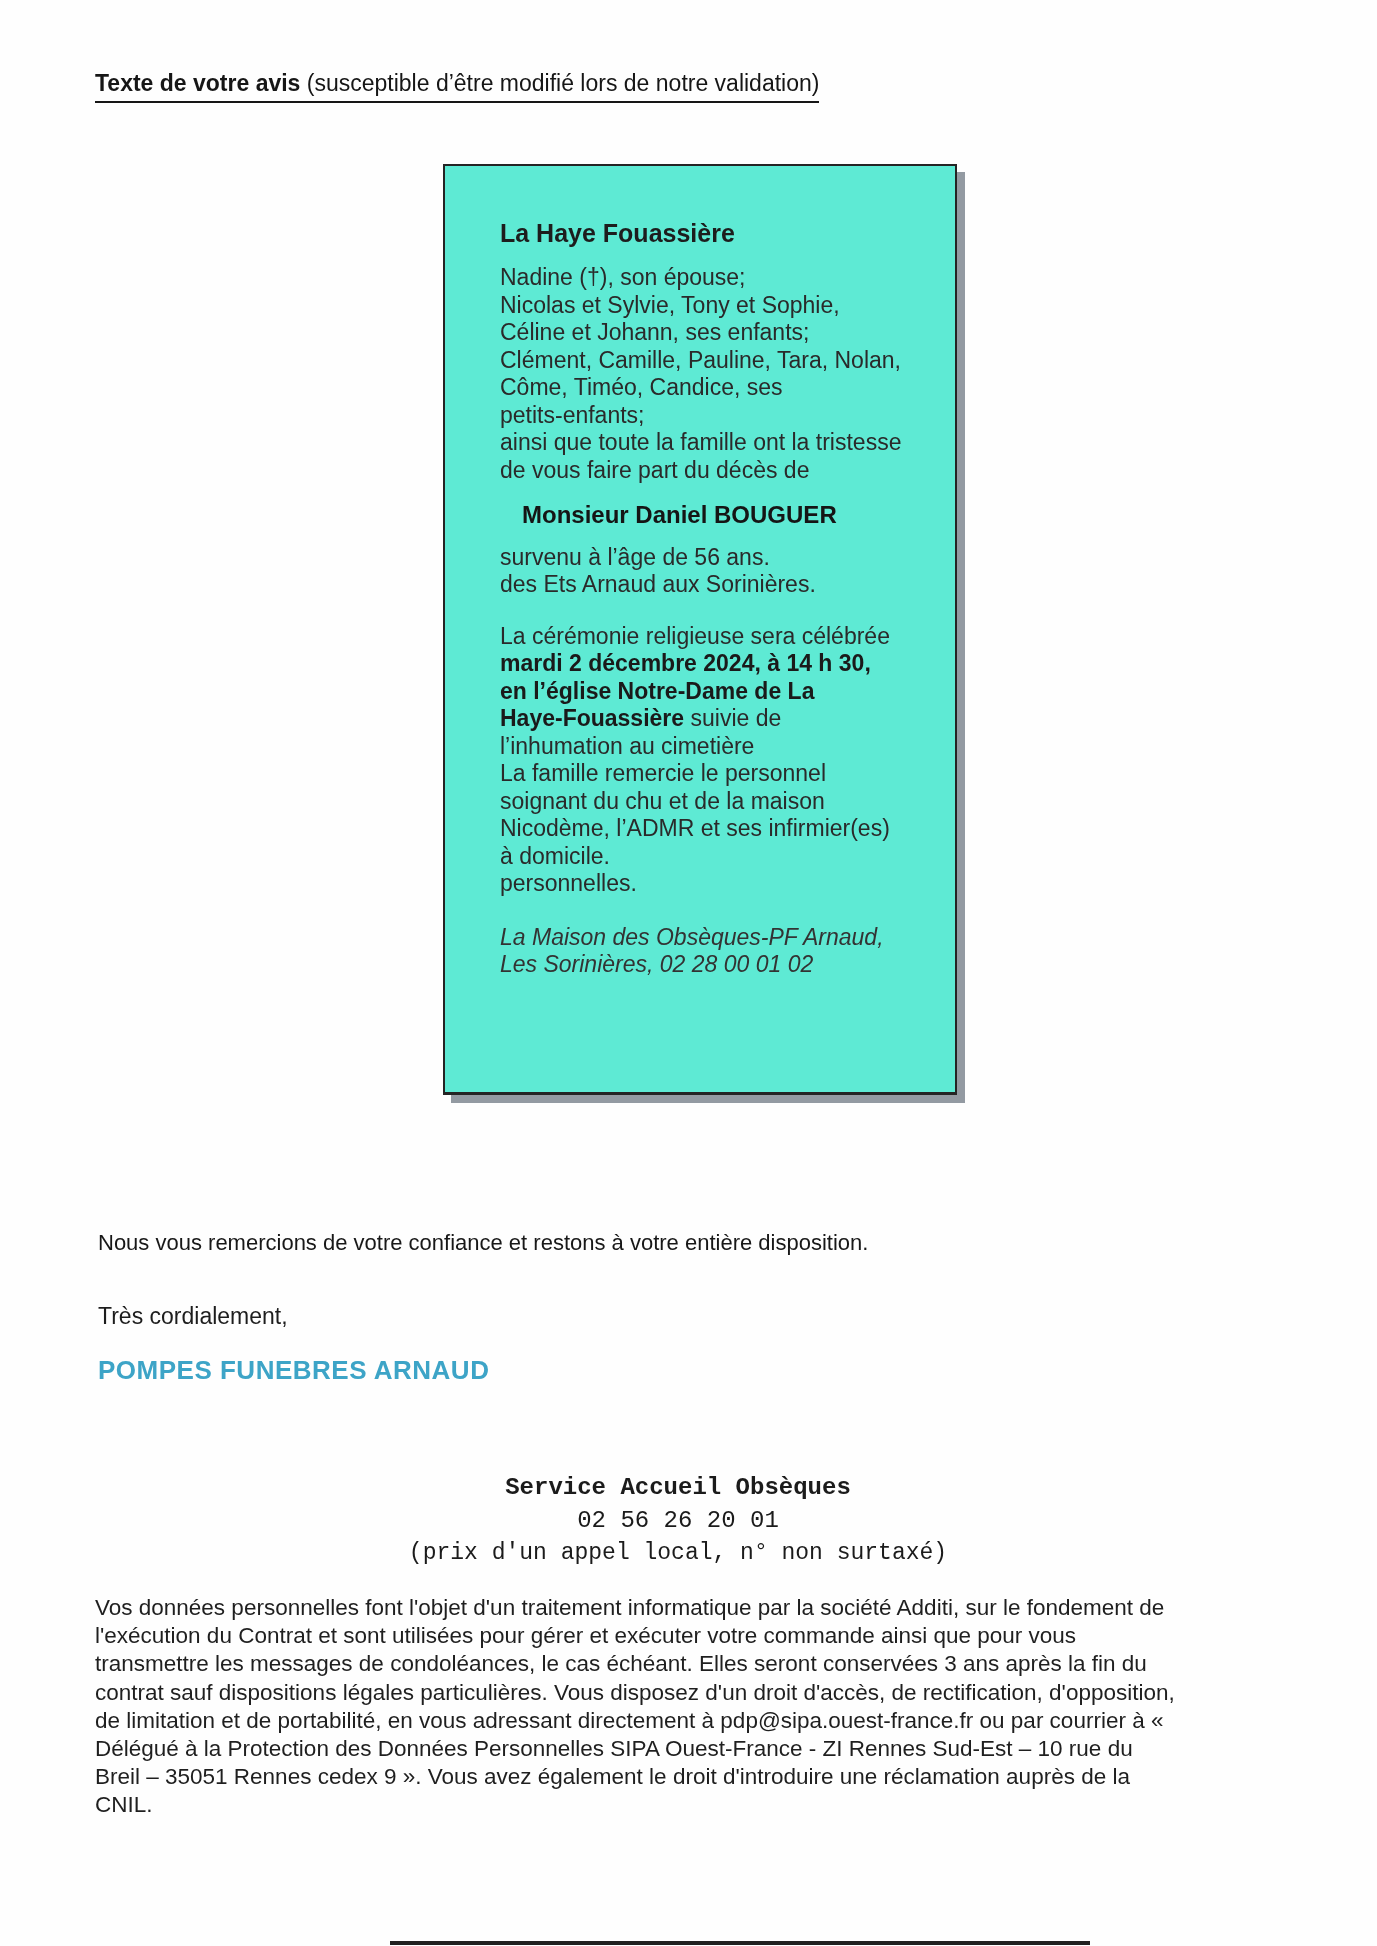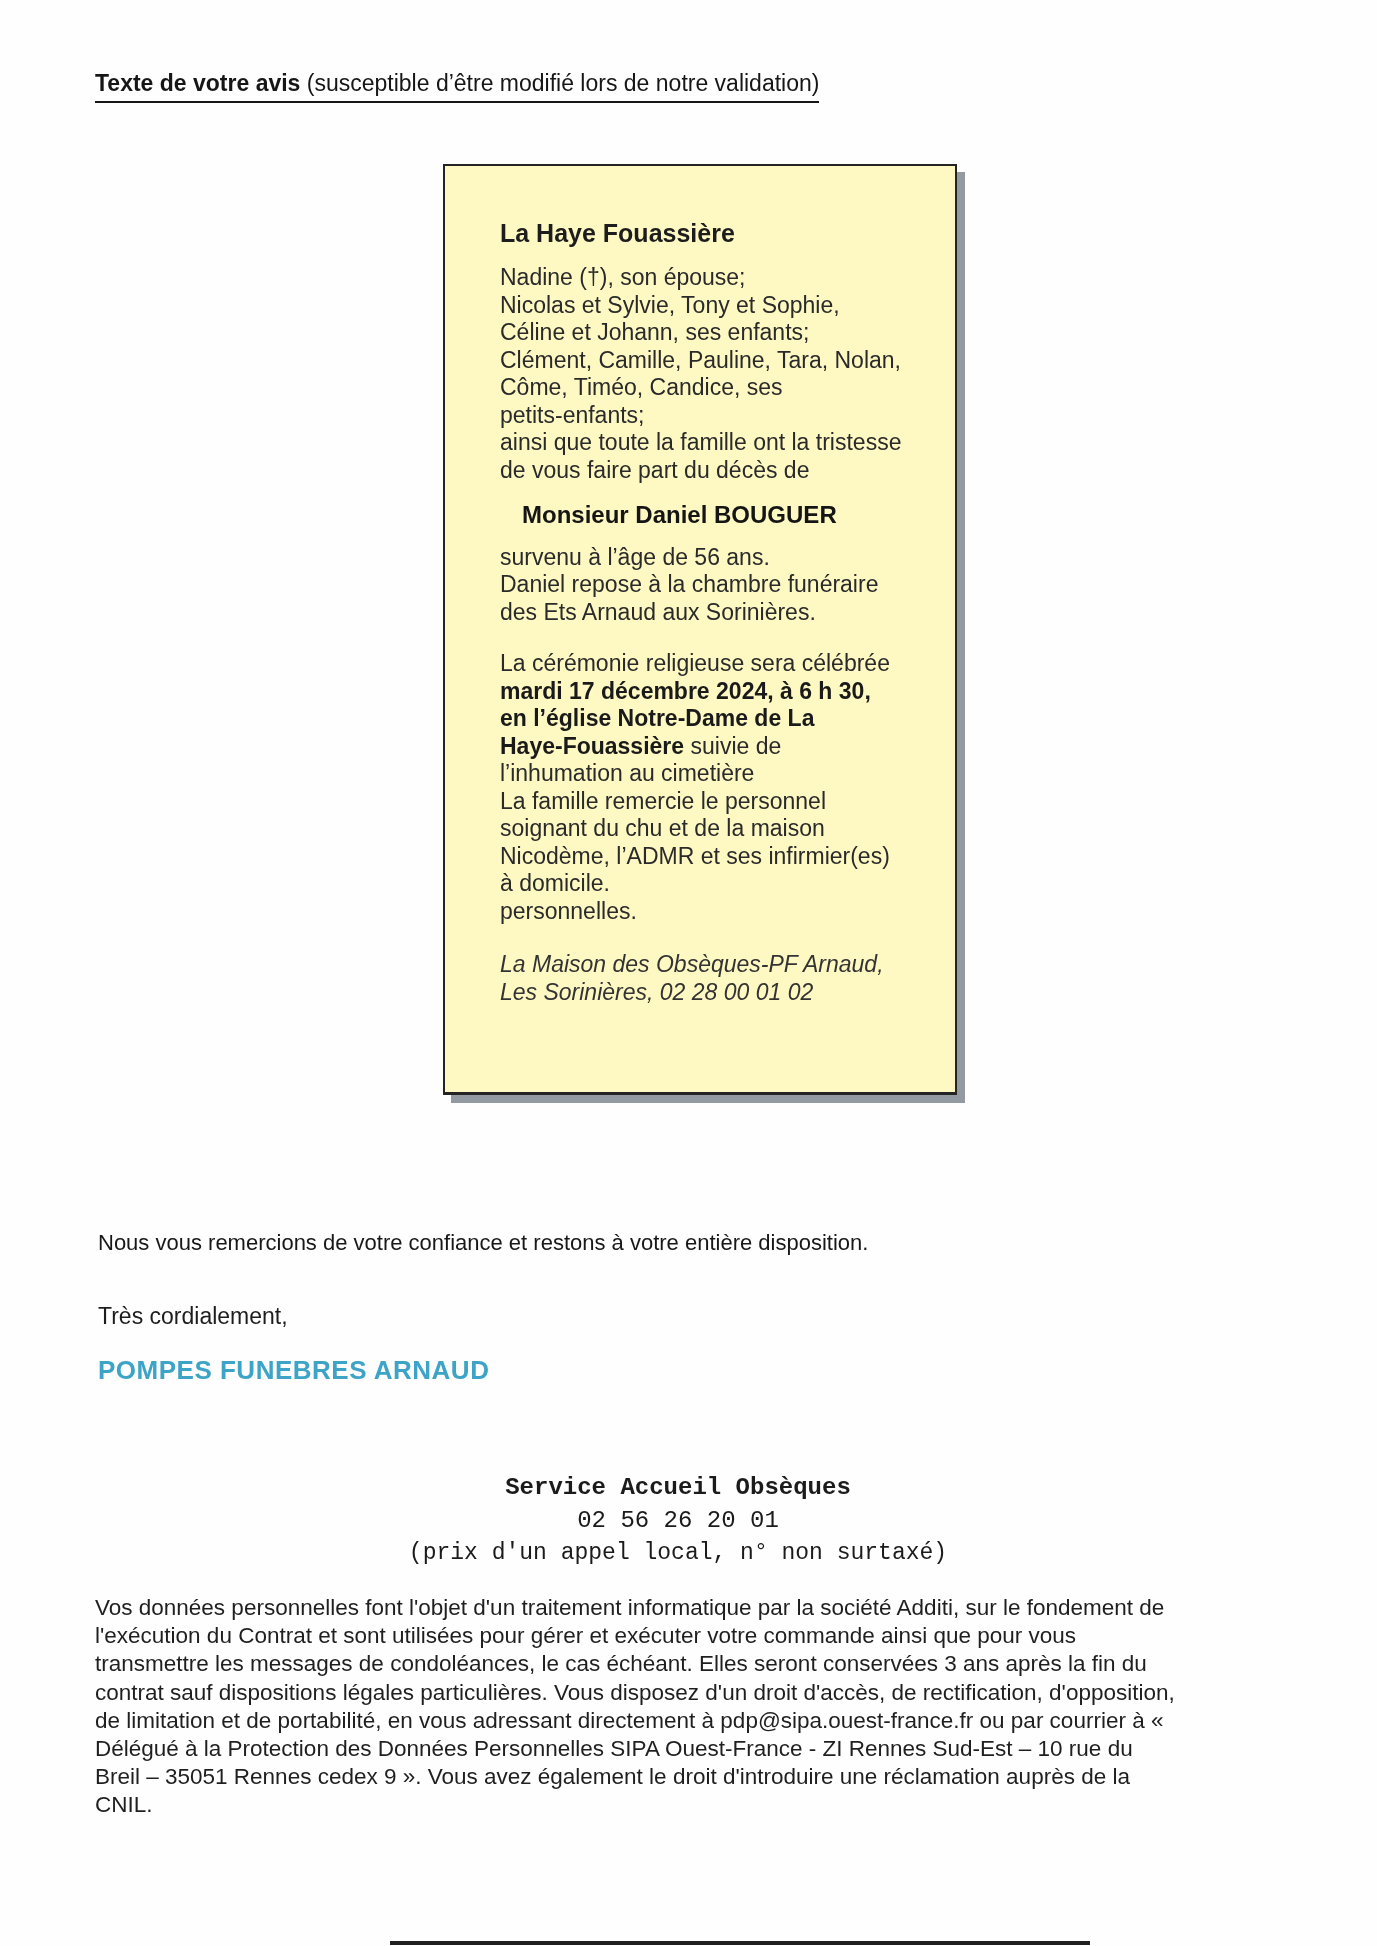--- a/index.html
+++ b/index.html
@@ -22,21 +22,21 @@
     white-space:nowrap;
     color:#161616;
   }
   .header .b{font-weight:bold;}
 
   
   .card{
     position:absolute;left:443px;top:164px;
     width:514px;height:931px;
     box-sizing:border-box;
-    background:#fef9c3;
+    background:#5eead4;
     border:2px solid #242424;
     border-bottom-width:3px;
     box-shadow:8px 8px 0 #939aa2;
     padding:52px 34px 0 55px;
     font-size:23px;
     line-height:27.5px;
     color:#2a2a2a;
   }
   .card-title{
     font-size:25px;line-height:30px;
@@ -119,27 +119,26 @@
       <div class="line">Côme, Timéo, Candice, ses</div>
       <div class="line">petits-enfants;</div>
       <div class="line">ainsi que toute la famille ont la tristesse</div>
       <div class="line">de vous faire part du décès de</div>
     </div>
 
     <div class="deceased">Monsieur Daniel BOUGUER</div>
 
     <div class="details">
       <div class="line">survenu à l’âge de 56 ans.</div>
-      <div class="line">Daniel repose à la chambre funéraire</div>
       <div class="line">des Ets Arnaud aux Sorinières.</div>
     </div>
 
     <div class="ceremony">
       <div class="line">La cérémonie religieuse sera célébrée</div>
-      <div class="line bold-line">mardi 17 décembre 2024, à 6 h 30,</div>
+      <div class="line bold-line">mardi 2 décembre 2024, à 14 h 30,</div>
       <div class="line bold-line">en l’église Notre-Dame de La</div>
       <div class="line"><span class="bold-line">Haye-Fouassière</span><span> suivie de</span></div>
       <div class="line">l’inhumation au cimetière</div>
       <div class="line">La famille remercie le personnel</div>
       <div class="line">soignant du chu et de la maison</div>
       <div class="line">Nicodème, l’ADMR et ses infirmier(es)</div>
       <div class="line">à domicile.</div>
       <div class="line">personnelles.</div>
     </div>
 

